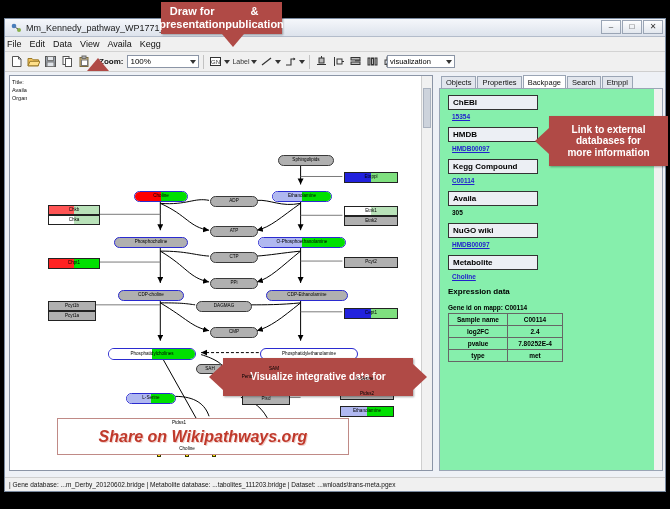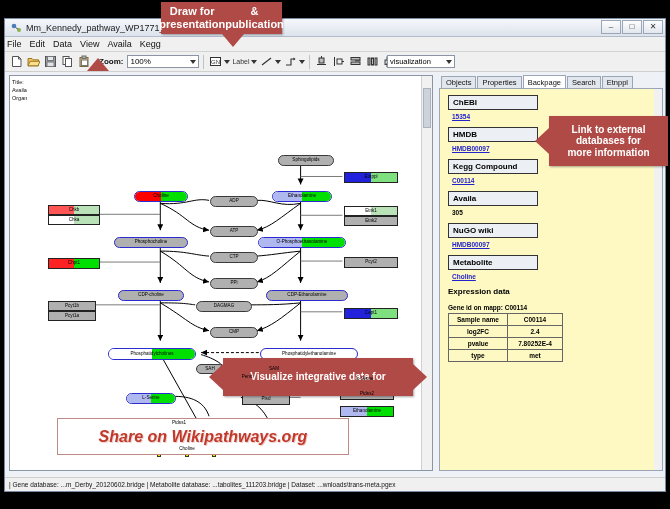--- a/index.html
+++ b/index.html
@@ -60,21 +60,21 @@
 
   svg.edges{position:absolute;left:0;top:0;width:100%;height:100%;pointer-events:none;}
   .handle{position:absolute;width:4px;height:4px;background:#ffe100;border:1px solid #3a3a00;box-sizing:border-box;}
 
   
   .rpanel{position:absolute;left:432px;top:56px;width:226px;height:396px;background:#eef1f6;}
   .tabs{display:flex;height:13px;font-size:7.5px;align-items:flex-end;padding-left:4px;}
   .tab{padding:1px 4px;border:1px solid #9aa5b5;border-bottom:none;background:#e2e6ed;
        margin-right:1px;box-sizing:border-box;height:12px;line-height:10px;color:#111;}
   .tab.active{background:#fff;height:13px;line-height:11px;font-weight:normal;}
-  .panelbody{position:absolute;left:2px;top:13px;right:0;bottom:0;background:#fef9c3;border:1px solid #9aa5b5;
+  .panelbody{position:absolute;left:2px;top:13px;right:0;bottom:0;background:#86efac;border:1px solid #9aa5b5;
        box-sizing:border-box;overflow:hidden;padding:6px 0 16px 8px;}
   .dbbox{width:90px;border:1px solid #333;background:#eceff4;font-size:8px;font-weight:bold;
        padding:2px 4px;box-sizing:border-box;color:#000;}
   .dblink{font-size:6.5px;color:#2222cc;text-decoration:underline;margin:3px 0 7px 4px;display:block;font-weight:bold;}
   .dbtext{font-size:6.5px;color:#000;margin:3px 0 7px 4px;display:block;font-weight:bold;}
   .exptitle{font-size:8px;font-weight:bold;color:#000;margin:2px 0 8px 0;}
   .geneid{font-size:6.5px;font-weight:bold;color:#000;margin-bottom:2px;}
   table.expr{border-collapse:collapse;font-size:6.5px;}
   table.expr td{border:1px solid #666;padding:2px 5px;text-align:center;font-weight:bold;color:#000;}
   table.expr td.k{min-width:48px;}

